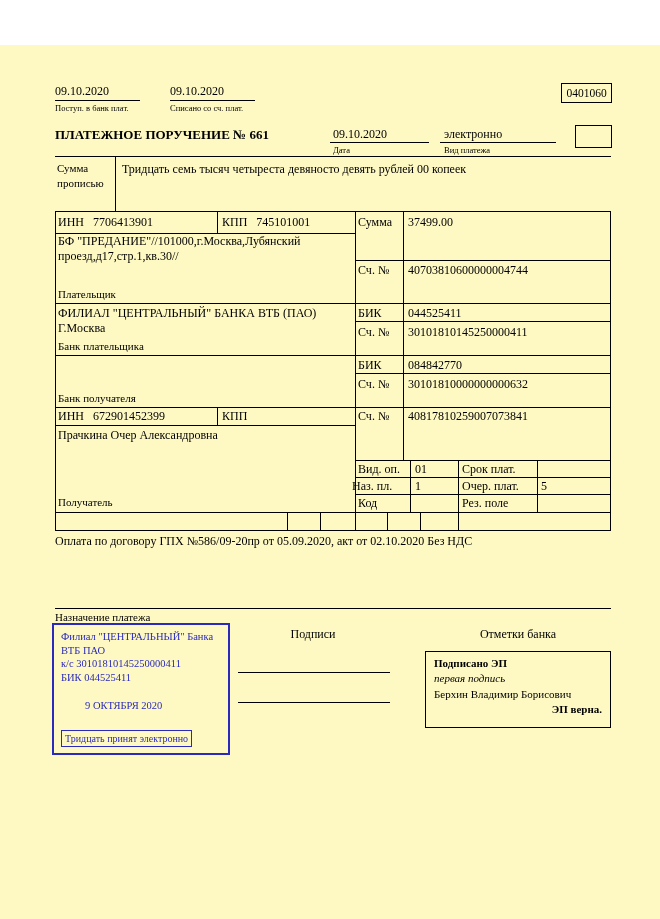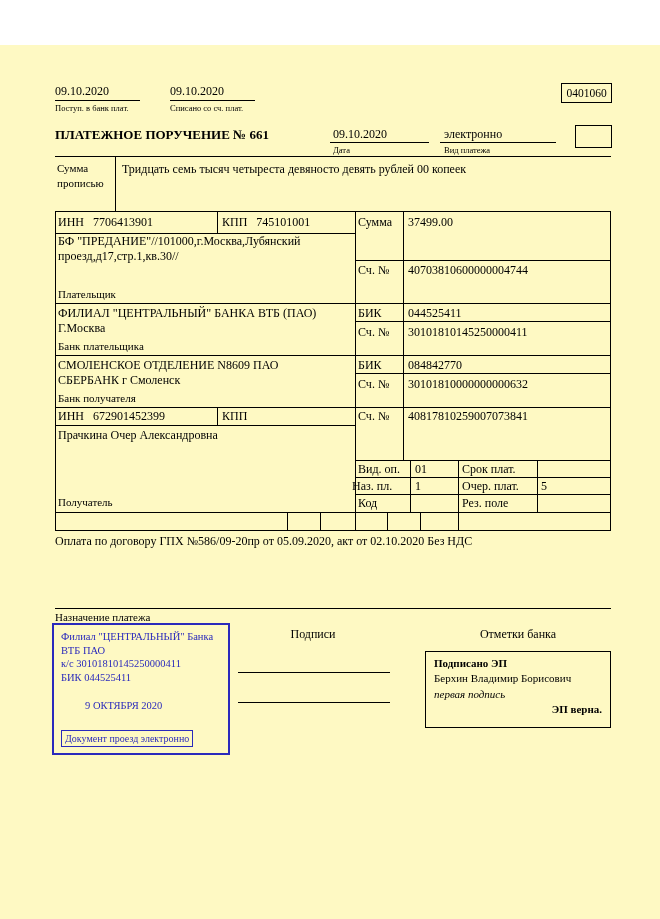--- a/index.html
+++ b/index.html
@@ -96,22 +96,20 @@
   <div class="t sec" style="left:58px;top:243px">Плательщик</div>
 
   <div class="t pre" style="left:58px;top:261px;width:292px">ФИЛИАЛ "ЦЕНТРАЛЬНЫЙ" БАНКА ВТБ (ПАО)
 Г.Москва</div>
   <div class="t" style="left:358px;top:261px">БИК</div>
   <div class="t" style="left:408px;top:261px">044525411</div>
   <div class="t" style="left:358px;top:280px">Сч. №</div>
   <div class="t" style="left:408px;top:280px">30101810145250000411</div>
   <div class="t sec" style="left:58px;top:295px">Банк плательщика</div>
 
-  <div class="t pre" style="left:58px;top:313px;width:292px">СМОЛЕНСКОЕ ОТДЕЛЕНИЕ N8609 ПАО
-СБЕРБАНК г Смоленск</div>
   <div class="t" style="left:358px;top:313px">БИК</div>
   <div class="t" style="left:408px;top:313px">084842770</div>
   <div class="t" style="left:358px;top:332px">Сч. №</div>
   <div class="t" style="left:408px;top:332px">30101810000000000632</div>
   <div class="t sec" style="left:58px;top:347px">Банк получателя</div>
 
   <div class="t" style="left:58px;top:364px">
     <span>ИНН</span><span class="sp">672901452399</span>
   </div>
   <div class="t" style="left:222px;top:364px">
@@ -139,28 +137,28 @@
   <div class="t" style="left:55px;top:489px">Оплата по договору ГПХ №586/09-20пр от 05.09.2020, акт от 02.10.2020 Без НДС</div>
   <i class="hl" style="left:55px;top:563px;width:556px"></i>
   <div class="t sec" style="left:55px;top:566px">Назначение платежа</div>
 
   <div class="stamp" style="left:52px;top:578px;width:178px;height:132px">
     <div class="pre">Филиал "ЦЕНТРАЛЬНЫЙ" Банка
 ВТБ ПАО</div>
     <div>к/с 30101810145250000411</div>
     <div>БИК 044525411</div>
     <div class="stamp-date">9 ОКТЯБРЯ 2020</div>
-    <div class="stamp-note">Документ проезд электронно</div>
+    <div class="stamp-note">Тридцать принят электронно</div>
   </div>
 
   <div class="t" style="left:235px;top:582px;width:156px;text-align:center">Подписи</div>
   <i class="hl" style="left:238px;top:627px;width:152px"></i>
   <i class="hl" style="left:238px;top:657px;width:152px"></i>
 
   <div class="t" style="left:425px;top:582px;width:186px;text-align:center">Отметки банка</div>
   <div class="epbox" style="left:425px;top:606px;width:186px;height:77px">
     <div class="b" style="">Подписано ЭП</div>
+    <div style="font-style:italic">первая подпись</div>
     <div>Берхин Владимир Борисович</div>
-    <div style="font-style:italic">первая подпись</div>
     <div class="b" style="text-align:right">ЭП верна.</div>
   </div>
 
 </div>
 
 </body></html>

